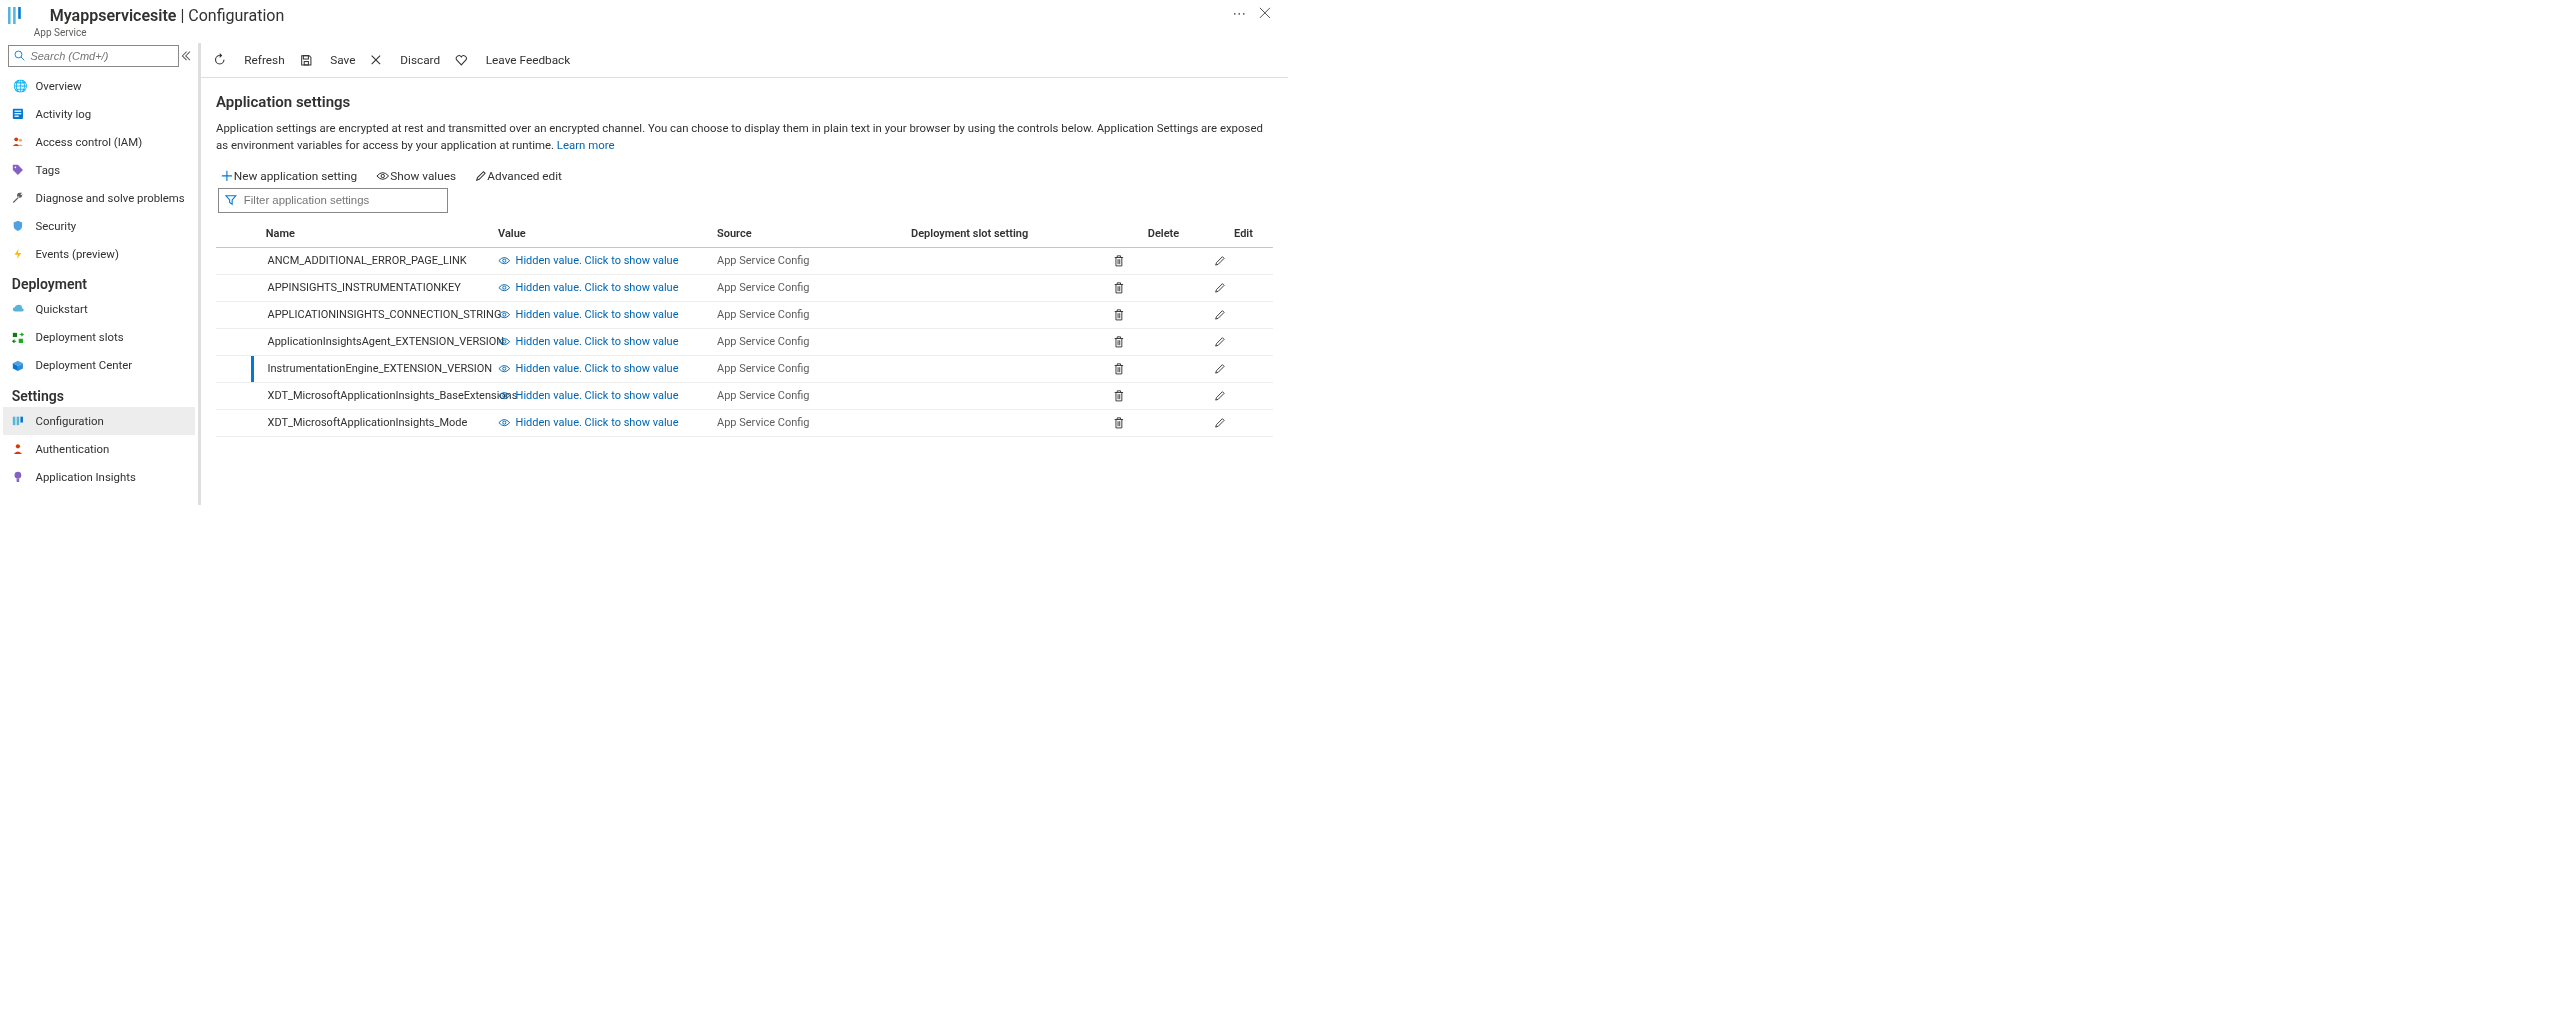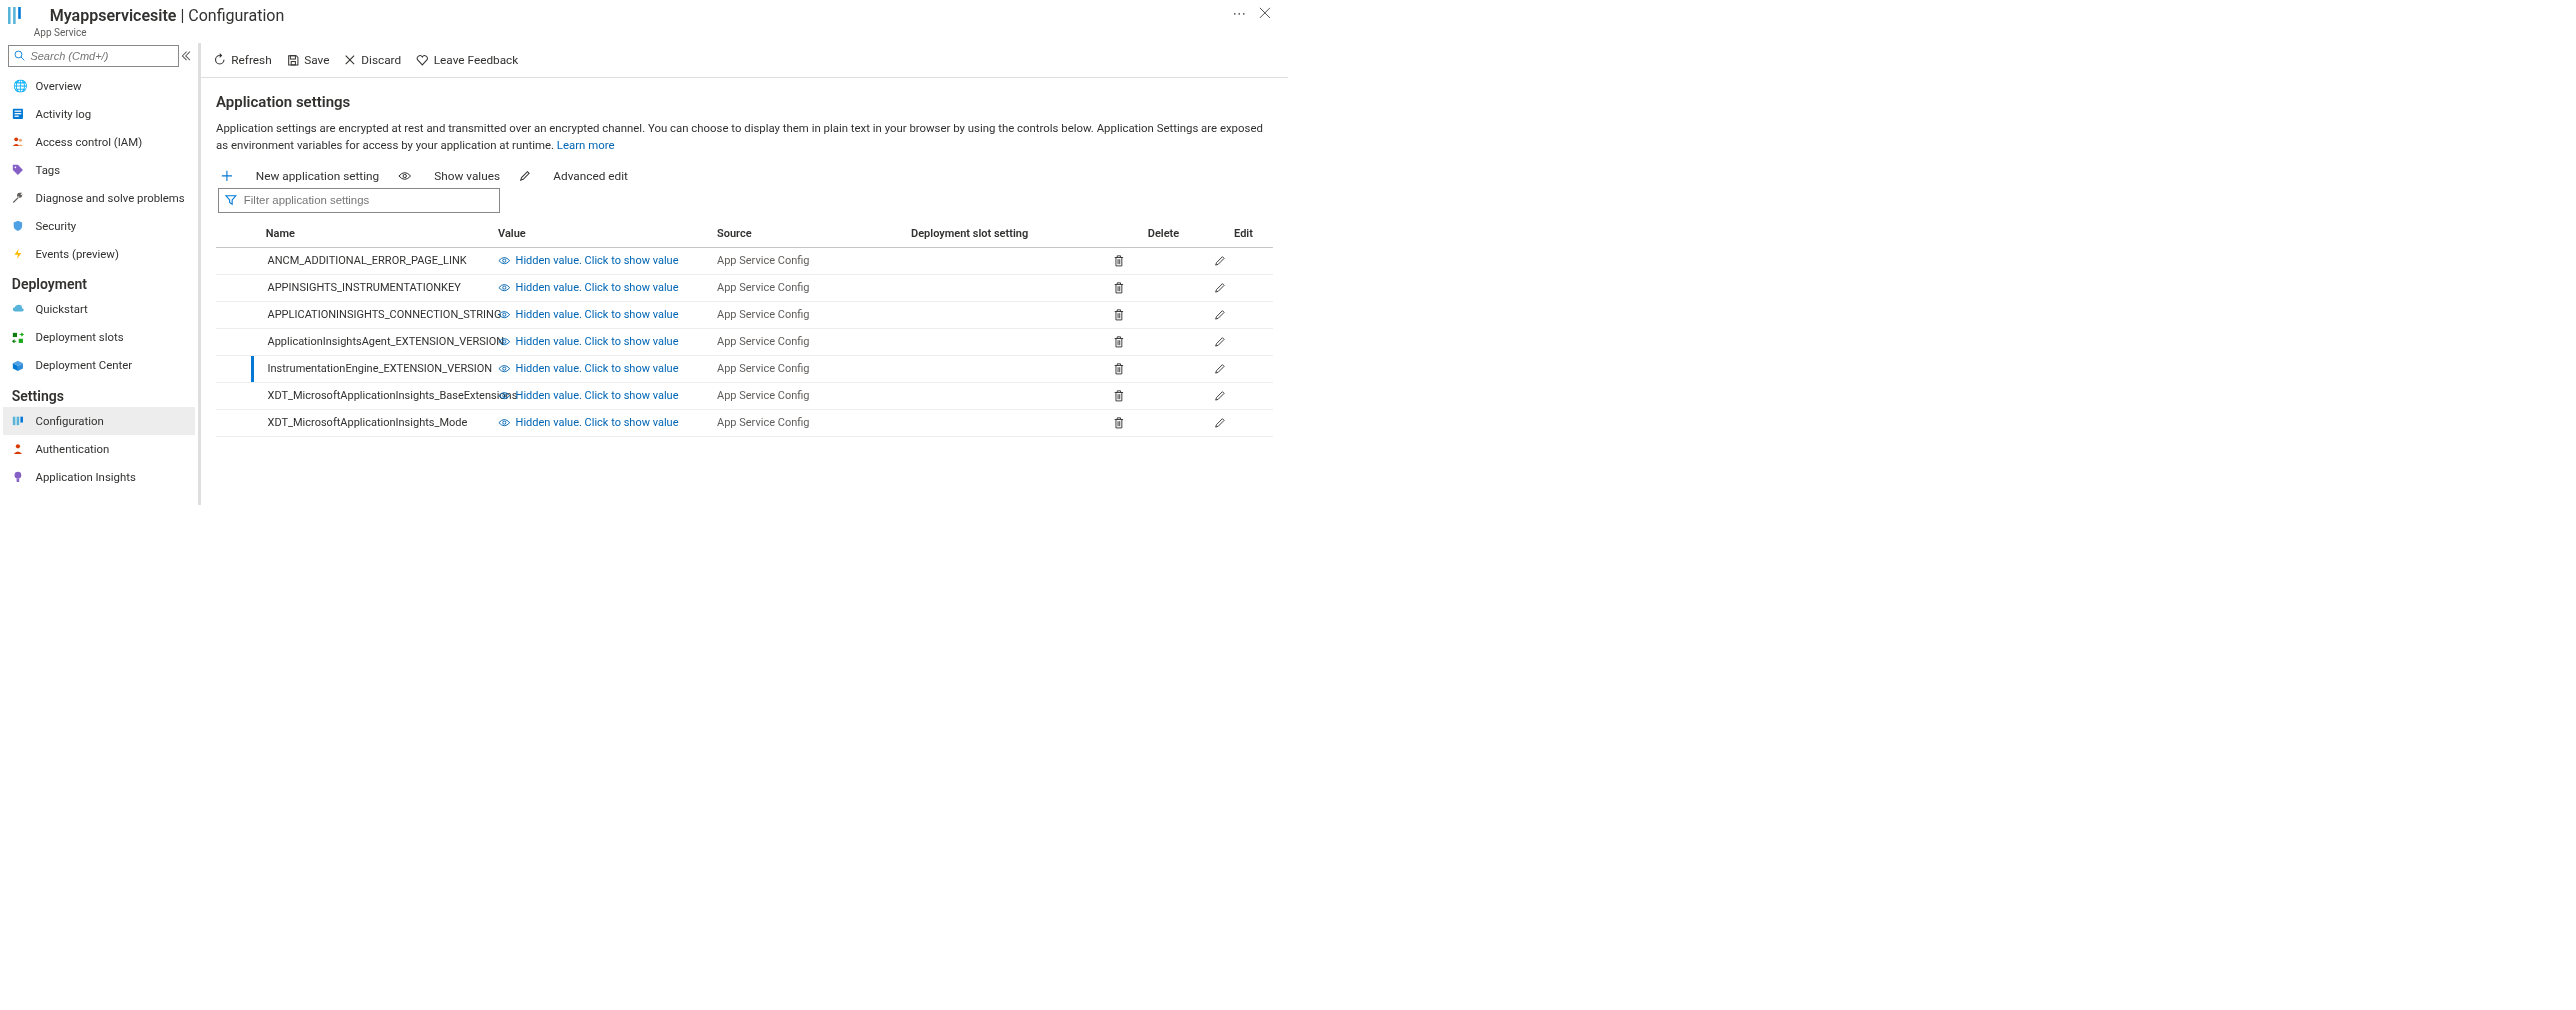--- a/index.html
+++ b/index.html
@@ -81,21 +81,21 @@
     min-width:0;
   }
   .toolbar {
     display:flex; align-items:center;
     height: 35px;
     padding: 0 11.8px;
     gap: 15px;
     border-bottom: 0.8px solid #e1dfdd;
   }
   .tool-btn {
-    display:flex; align-items:center; gap:5px;
+    display:flex; align-items:center; gap:18px;
     font-size:11.8px; color:#323130;
     cursor:pointer;
   }
   .tool-btn .tb-icon { color:#0078d4; font-size:12.6px; }
 
   .tabs {
     display:flex; gap:22px;
     padding: 11.8px 15px 0 15px;
     font-size:11.8px;
   }
@@ -109,26 +109,26 @@
 
   .content { padding: 11.8px 15px 0 15px; overflow:auto; }
   .section-head { font-size:15px; font-weight:600; margin: 3.4px 0 8.4px 0; }
   .section-desc { font-size:11.4px; line-height:17px; color:#323130; max-width:1061px; }
   .section-desc a { color:#0065b3; text-decoration:none; }
 
   .sub-toolbar {
     display:flex; align-items:center; gap:18.5px;
     margin: 15px 0 5px 5px;
   }
-  .sub-btn { display:flex; align-items:center; gap:23px; font-size:11.8px; cursor:pointer; }
+  .sub-btn { display:flex; align-items:center; gap:1px; font-size:11.8px; cursor:pointer; }
   .sub-btn .sb-icon { color:#0078d4; font-size:12.6px; }
 
   .filter-box {
     border:0.8px solid #8a8886;
-    height:25px; width:282px;
+    height:25px; width:230px;
     display:flex; align-items:center; padding:0 6.7px;
     margin: 0 0 8.4px 1.7px;
   }
   .filter-box input { border:none; outline:none; flex:1; font-size:11.4px; color:#605e5c; }
 
   .grid { border-top: none; }
   .grid-row { display:flex; align-items:center; height:27px; border-bottom:0.8px solid #ededed;justify-content:flex-end; }
   .grid-head { border-bottom:0.8px solid #c8c6c4; font-weight:600; }
   .col-name   { width:244px; padding-left:11.8px; }
   .col-value  { width:219px; }

